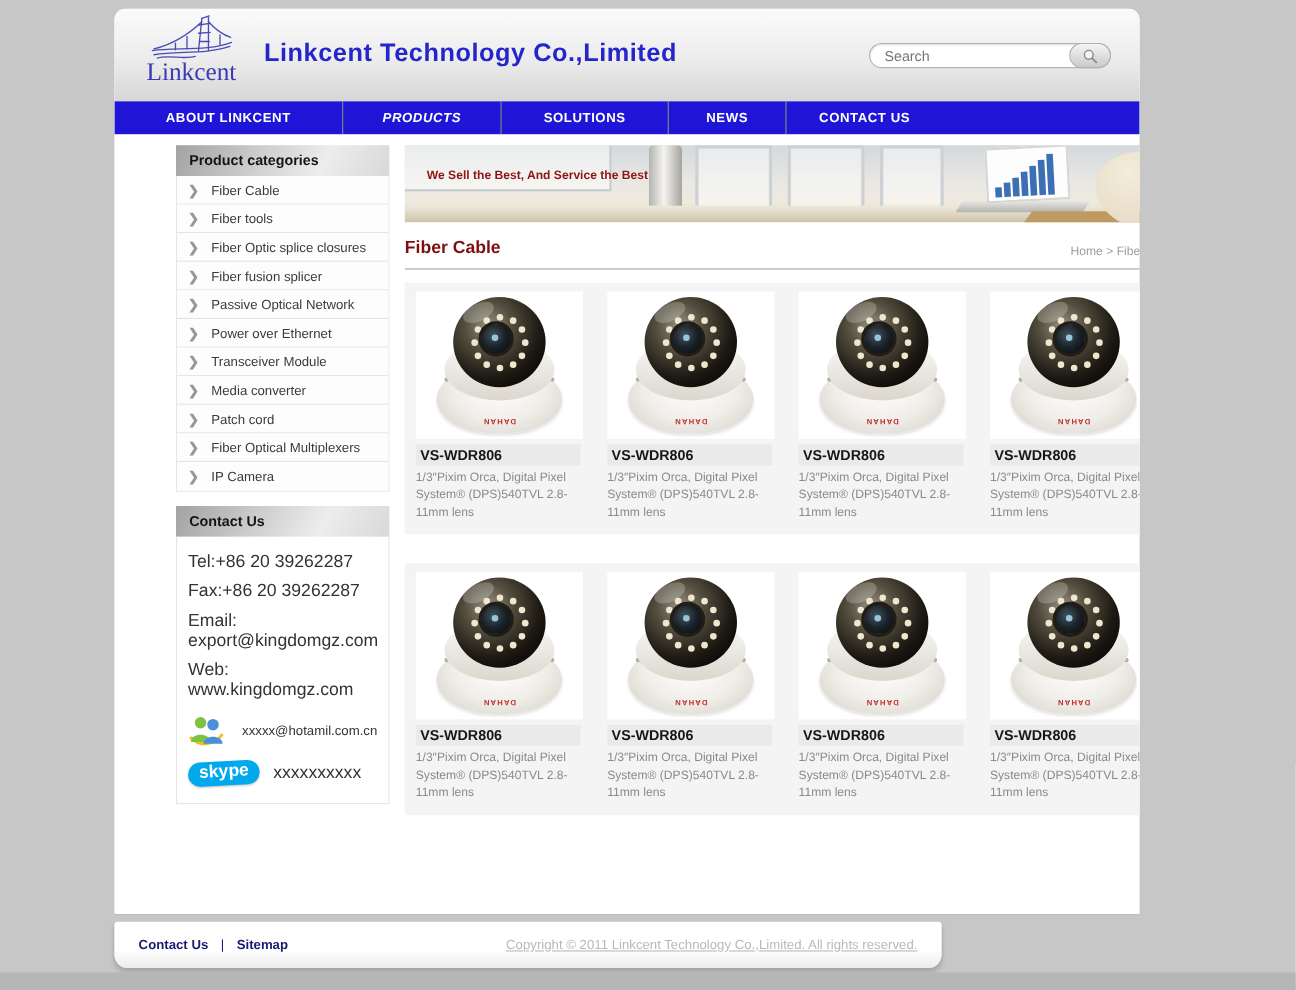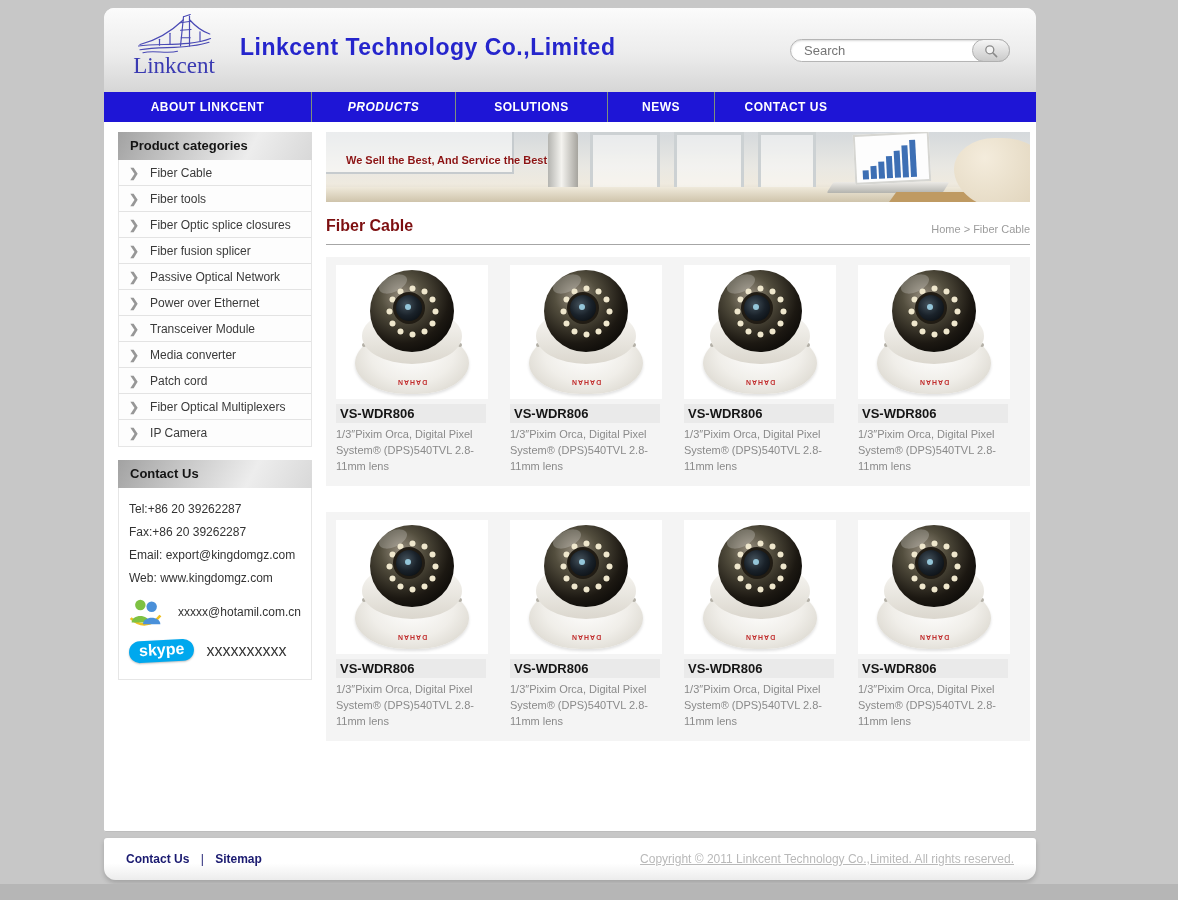--- a/index.html
+++ b/index.html
@@ -31,36 +31,36 @@
   
   .nav { display:flex; height:30px; background:#1e15d6; }
   .nav-item { display:flex; align-items:center; justify-content:center; color:#fff; font-size:12px;
               font-weight:bold; letter-spacing:0.5px; cursor:pointer; text-decoration:none; }
   .nav-item + .nav-item { border-left:1px solid #7d907d; }
   .nav-item:nth-child(1){ width:207px; } .nav-item:nth-child(2){ width:144px;font-style:italic; }
   .nav-item:nth-child(3){ width:152px; } .nav-item:nth-child(4){ width:107px; }
   .nav-item:nth-child(5){ width:143px; } .nav-item:nth-child(6){ width:179px; }
 
   
-  .content { display:flex; padding:10px 10px 0 14px; }
+  .content { display:flex; padding:10px 10px 0 14px;margin-left:42px; }
   .sidebar { width:194px; flex:none; }
   .main { width:704px; margin-left:14px; flex:none; }
 
   
   .box-header { height:28px; line-height:28px; padding-left:12px; font-size:13px; font-weight:bold; color:#141414;
                 background:linear-gradient(118deg,#a2a2a2 0%,#cdcdcd 38%,#ededed 68%,#d8d8d8 100%); }
   .cat-list { list-style:none; border:1px solid #e6e6e6; border-top:none; }
   .cat-list li { display:flex; align-items:center; gap:11px; height:26px; padding-left:10px;
                  border-bottom:1px solid #e3e3e3; font-size:12px; color:#3a3a3a; background:#fdfdfd; cursor:pointer; }
   .cat-list li:last-child { border-bottom:none; }
   .arr { color:#979797; font-weight:bold; font-size:12px; line-height:1; }
 
   .contact-box { margin-top:13px; }
   .contact-body { border:1px solid #e6e6e6; border-top:none; background:#fff; padding:14px 10px 16px; min-height:192px; }
-  .cline { font-size:12px; color:#333; margin-bottom:9px; }
+  .cline { font-size:16px; color:#333; margin-bottom:9px; }
   .msn-row { display:flex; align-items:center; gap:16px; margin:8px 0 10px; }
   .msn-row span { font-size:12px; color:#333; cursor:pointer; }
   .skype-row { display:flex; align-items:center; gap:12px; }
   .skype-logo { background:#00a8ee; color:#fff; font-weight:bold; font-size:16px; padding:1px 10px 3px;
                 border-radius:12px; transform:rotate(-3deg); box-shadow:0 1px 2px rgba(0,0,0,.25); }
   .skype-row > span { font-size:16px; color:#333; cursor:pointer; }
 
   
   .banner { position:relative; height:70px; overflow:hidden;
             background:linear-gradient(#d5d9dc 0%, #e9e8e3 50%, #efeadf 74%, #d4cbb8 100%); }
@@ -125,21 +125,21 @@
                  0 -23px 0 0.5px #efe7cd, 12px -20px 0 0.5px #efe7cd, 20px -12px 0 0.5px #efe7cd; }
   .cam-lens { position:absolute; left:41px; top:22px; width:32px; height:32px; border-radius:50%;
               border:3px solid #211c14;
               background:radial-gradient(circle at 40% 38%, #44525c 0%, #1a222a 48%, #05080b 100%); }
   .cam-lens::after { content:""; position:absolute; left:9px; top:9px; width:6px; height:6px; border-radius:50%;
               background:#9fd4e8; opacity:.9; }
   .cam-brand { position:absolute; bottom:8px; left:0; width:100%; text-align:center; font-size:7px;
                font-weight:bold; color:#c23232; letter-spacing:1px; transform:rotate(180deg); }
 
   
-  .footer { position:absolute; left:104px; top:838px; width:932px; height:42px;
+  .footer { position:absolute; left:104px; top:838px; width:752px; height:42px;
             background:linear-gradient(#ffffff 60%, #ececec); border-radius:3px 3px 12px 12px;
             display:flex; align-items:center; justify-content:space-between; padding:16px 22px;
             box-shadow:0 3px 5px rgba(0,0,0,.18); }
   .footer-links { font-size:12px; font-weight:bold; color:#1a1a70; }
   .footer-links a { color:#1a1a70; text-decoration:none; cursor:pointer; }
   .footer-links .sep { margin:0 8px; font-weight:normal; }
   .copyright { font-size:12px; color:#b9b9b9;text-decoration:underline; }
 </style>
 </head>
 <body>

